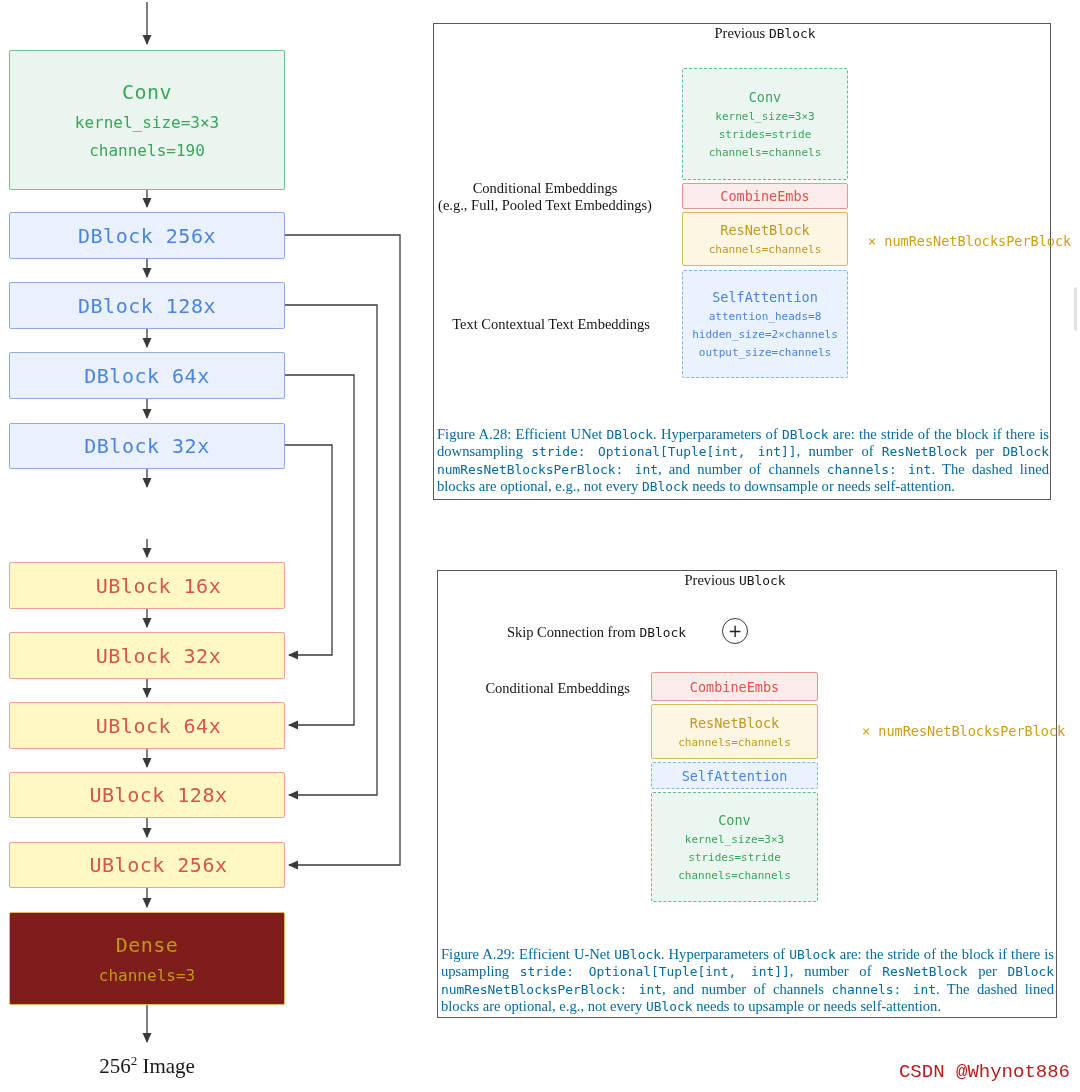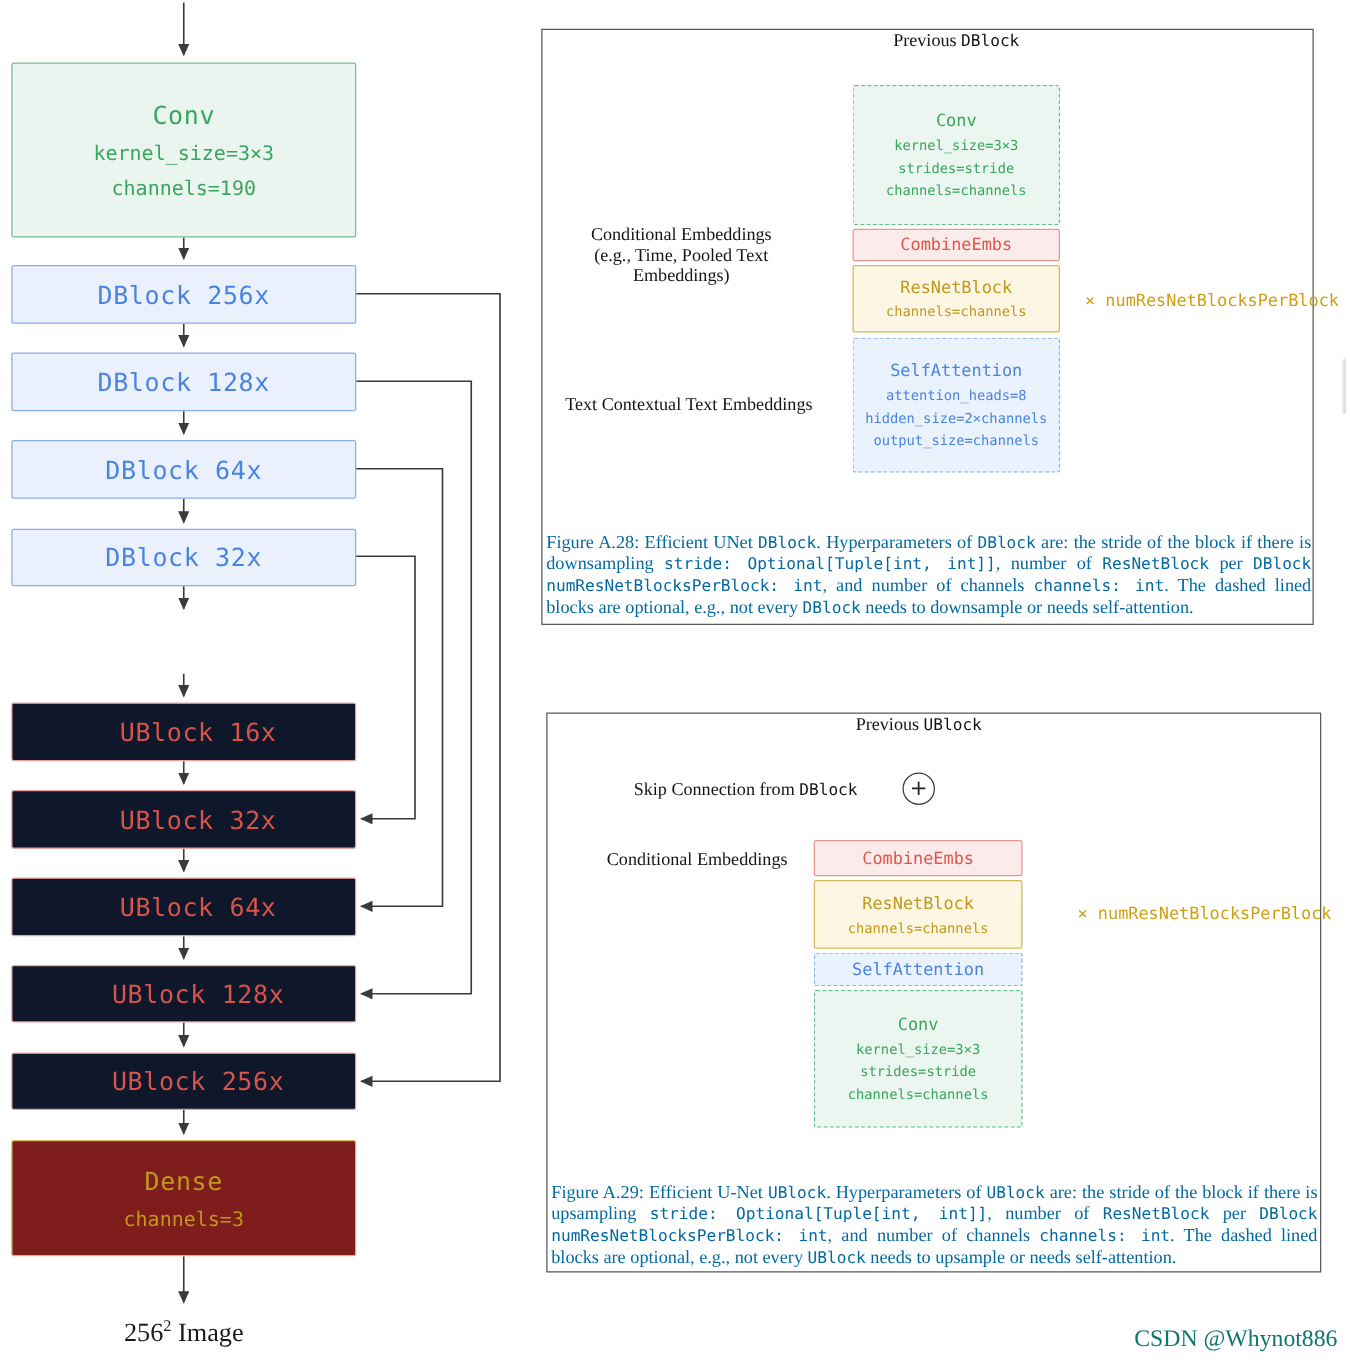--- a/index.html
+++ b/index.html
@@ -8,21 +8,21 @@
   .wires{position:absolute;left:0;top:0;width:1080px;height:1092px;pointer-events:none;}
 
   
   .lf-box{position:absolute;left:9px;width:276px;box-sizing:border-box;border-radius:2px;
           display:flex;flex-direction:column;align-items:center;justify-content:center;
           font-family:"DejaVu Sans Mono",monospace;}
   .lf-title{font-size:20px;letter-spacing:.5px;}
   .lf-sub{font-size:16px;margin-top:9px;}
   .green {background:#e9f5ee;border:1.5px solid #74bf93;color:#3ba45e;}
   .blue  {background:#eaf1fc;border:1.5px solid #8cade4;color:#4a84e0;}
-  .red   {background:#0f172a;border:1.5px solid #eca19b;color:#d8534a;padding-left:23px;}
+  .red   {background:#fef9c3;border:1.5px solid #eca19b;color:#d8534a;padding-left:23px;}
   .yellow{background:#7f1d1d;border:1.5px solid #d9ba5e;color:#c0981d;}
 
   
   .panel{position:absolute;border:1px solid #595959;background:#fff;box-sizing:border-box;}
   .pbox{position:absolute;box-sizing:border-box;border-radius:2px;text-align:center;
         display:flex;flex-direction:column;align-items:center;justify-content:center;
         font-family:"DejaVu Sans Mono",monospace;}
   .pbox .t{font-size:13.5px;}
   .pbox .p{font-size:11px;margin-top:5px;}
   .green-d {background:#eaf6ef;border:1.4px dashed #5fc08a;color:#3ba45e;}
@@ -36,21 +36,21 @@
   .caption{position:absolute;font-size:14.6px;line-height:17.3px;text-align:justify;color:#0369a1;}
 
   .plus-circle{position:absolute;left:722px;top:618px;width:26px;height:26px;border-radius:50%;
                border:1.3px solid #3a3a3a;background:#fff;box-sizing:border-box;
                display:flex;align-items:center;justify-content:center;
                font-size:17px;color:#222;font-family:"DejaVu Sans",sans-serif;}
   .outlabel{position:absolute;left:47px;top:1053px;width:200px;text-align:center;
             font-size:21px;color:#1a1a1a;}
   .outlabel sup{font-size:0.62em;}
   .watermark{position:absolute;left:888px;top:1061px;width:182px;text-align:right;
-             font-family:Liberation Serif, serif;font-size:19px;color:#0f766e;}
+             font-family:Liberation Mono, monospace;font-size:19px;color:#b91c1c;}
   .edge-artifact{position:absolute;left:1074px;top:287px;width:3px;height:44px;
                  background:#e2e2e2;border-radius:2px;}
 </style>
 </head>
 <body>
 
 <div class="canvas">
 
   <svg class="wires" viewBox="0 0 1080 1092" xmlns="http://www.w3.org/2000/svg">
     <defs>
@@ -154,21 +154,21 @@
     <div class="t">SelfAttention</div>
     <div class="p">attention_heads=8</div>
     <div class="p">hidden_size=2×channels</div>
     <div class="p">output_size=channels</div>
   </div>
 
   <div class="mult" style="left:868px;top:233px">× numResNetBlocksPerBlock</div>
 
   <div class="serif-label" style="left:436px;top:180px;width:218px;text-align:center">
     <div>Conditional Embeddings</div>
-    <div>(e.g., Time, Pooled Text Embeddings)</div>
+    <div>(e.g., Full, Pooled Text Embeddings)</div>
   </div>
   <div class="serif-label" style="left:445px;top:316px;width:205px;text-align:right">Text Contextual Text Embeddings</div>
 
   <div class="caption" style="left:437px;top:426px;width:612px"><span>Figure A.28: Efficient UNet </span><span class="mono">DBlock</span><span>. Hyperparameters of </span><span class="mono">DBlock</span><span> are: the stride of the block if there is downsampling </span><span class="mono">stride: Optional[Tuple[int, int]]</span><span>, number of </span><span class="mono">ResNetBlock</span><span> per </span><span class="mono">DBlock</span><span> </span><span class="mono">numResNetBlocksPerBlock: int</span><span>, and number of channels </span><span class="mono">channels: int</span><span>. The dashed lined blocks are optional, e.g., not every </span><span class="mono">DBlock</span><span> needs to downsample or needs self-attention.</span></div>
 
   <div class="panel" style="left:437px;top:570px;width:620px;height:448px"></div>
 
   <div class="serif-label" style="left:635px;top:572px;width:200px;text-align:center"><span>Previous </span><span class="mono">UBlock</span></div>
 
   <div class="plus-circle">

